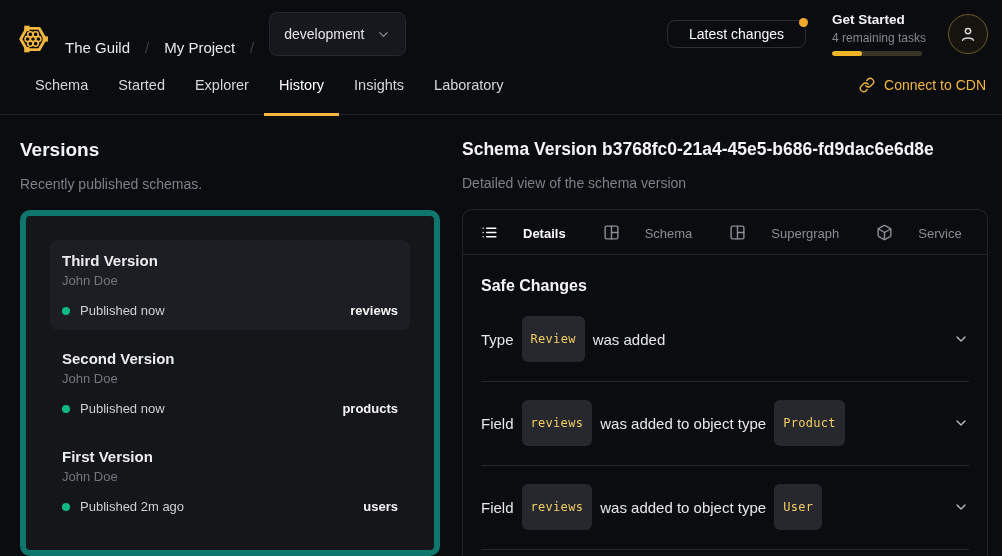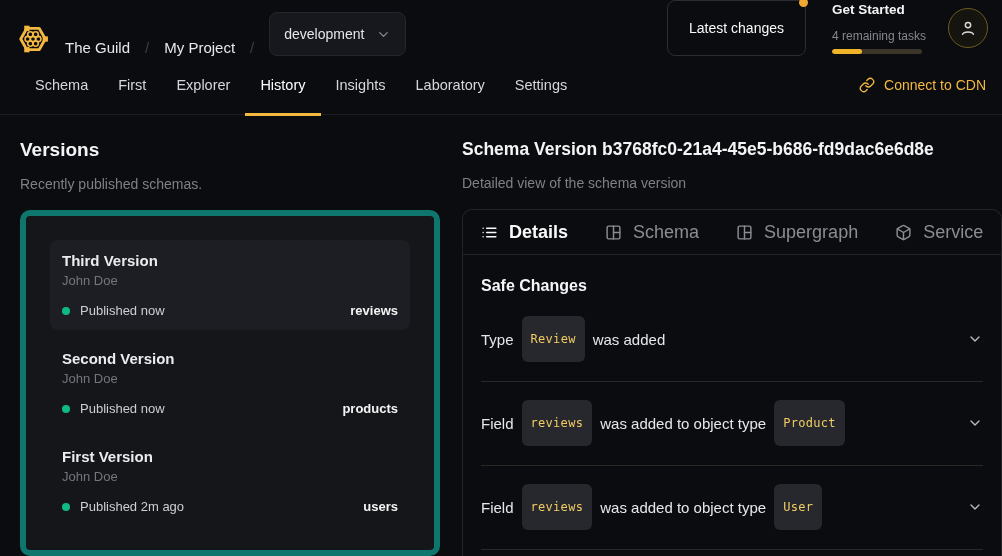--- a/index.html
+++ b/index.html
@@ -15,28 +15,28 @@
   .header { height:56px; display:flex; align-items:flex-end; padding:0 14px 0 16px; }
   .logo { cursor:pointer; }
   .crumbs { display:flex; align-items:center; gap:15px; margin-left:15px; font-size:15px; }
   .crumb { color:#e8e8ea; cursor:pointer; }
   .slash { color:#3d3f45; }
   .env-select { margin-left:15px; height:44px; background:#17181d; border:1px solid #26272d;
     border-radius:8px; display:flex; align-items:center; gap:12px; padding:0 14px;
     font-size:14px; color:#e6e6e9; cursor:pointer; }
   .env-select .chev { color:#8b8d93; }
   .header-right { margin-left:auto; display:flex; align-items:center; gap:26px; }
-  .latest-btn { position:relative; height:56px; padding:0 21px; border:1px solid #2c2d33;
+  .latest-btn { position:relative; height:28px; padding:0 21px; border:1px solid #2c2d33;
     border-radius:8px; background:transparent; color:#fafafa; font-size:14px;
     font-family:inherit; cursor:pointer; }
   .latest-btn .dot { position:absolute; top:-3px; right:-3px; width:9px; height:9px;
     border-radius:50%; }
   .get-started { width:90px; cursor:pointer; }
   .gs-title { font-size:13.5px; font-weight:700; color:#f4f4f5; }
-  .gs-sub { font-size:12px; color:#85878d; margin-top:12px; white-space:nowrap; }
+  .gs-sub { font-size:12px; color:#85878d; margin-top:4px; white-space:nowrap; }
   .gs-bar { margin-top:6px; height:5px; border-radius:3px; background:#3a3429; overflow:hidden; }
   .gs-fill { height:100%; border-radius:3px; }
   .avatar { width:40px; height:40px; border-radius:50%; border:1.5px solid #6e5b22;
     background:#15140f; display:flex; align-items:center; justify-content:center; cursor:pointer; }
 
   
   .nav { height:59px; display:flex; align-items:center; border-bottom:1px solid #1e1f24;
     padding:0 16px 0 20px; }
   .nav-tabs { display:flex; height:100%; }
   .nav-tab { padding:0 15px; font-size:14.5px; color:#d6d7da; display:flex; align-items:center;
@@ -64,21 +64,21 @@
   .v-meta { display:flex; align-items:center; margin-top:15px; font-size:13px;text-align:right; }
   .v-dot { width:8px; height:8px; border-radius:50%; margin-right:10px; }
   .v-pub { color:#cdced2; }
   .v-service { margin-left:auto; font-weight:700; color:#f4f4f5; }
 
   
   .detail-panel { margin-top:18px; border:1px solid #232429; border-bottom:none;
     border-radius:10px 10px 0 0; flex:1; display:flex; flex-direction:column; }
   .detail-tabs { display:flex; align-items:center; gap:37px; height:45px; padding:0 18px;
     border-bottom:1px solid #232429; }
-  .dtab { display:flex; align-items:center; gap:11px; font-size:18px; color:#8b8d92; cursor:pointer; }
+  .dtab { display:flex; align-items:flex-end; gap:25px; font-size:13px; color:#8b8d92; cursor:pointer; }
   .dtab.active { color:#fafafa; font-weight:600; }
   .detail-content { padding:13px 18px 0 18px; }
   .section-title { font-size:16px; font-weight:700; color:#f6f6f7; margin:9px 0 3px; }
   .change-row { display:flex; align-items:center; padding:18px 0 19px;
     border-bottom:1px solid #2a2824; cursor:pointer;gap:12px; }
   .change-text { font-size:15px; color:#e7e7ea; display:flex; align-items:center; }
   .code-badge { font-family:"DejaVu Sans Mono", monospace; font-size:12px;
     background:#27282d; border-radius:6px; padding:16px 9px; margin:0 8px; letter-spacing:.3px; }
   .row-chevron { margin-left:auto; color:#b9bbbf; }
 </style>
@@ -137,26 +137,25 @@
             <path d="M5.5 19.5c1.2-3.8 11.8-3.8 13 0"></path>
         </svg>
       </span>
     </div>
   </div>
 </div>
 
 <div class="nav">
   <div class="nav-tabs">
     <div class="nav-tab">Schema</div>
-    <div class="nav-tab">First</div>
+    <div class="nav-tab">Started</div>
     <div class="nav-tab">Explorer</div>
     <div class="nav-tab active" id="active-nav-tab" style="border-bottom-color: rgb(244, 183, 64);">History</div>
     <div class="nav-tab">Insights</div>
     <div class="nav-tab">Laboratory</div>
-    <div class="nav-tab">Settings</div>
   </div>
   <div class="cdn-link" id="cdn-link" style="color: rgb(244, 183, 64);">
     <span>
       <svg width="16" height="16" viewBox="0 0 24 24" fill="none" stroke="currentColor" stroke-width="2" stroke-linecap="round" stroke-linejoin="round">
         <path d="M10 13a5 5 0 0 0 7.54.54l3-3a5 5 0 0 0-7.07-7.07l-1.72 1.71"></path>
         <path d="M14 11a5 5 0 0 0-7.54-.54l-3 3a5 5 0 0 0 7.07 7.07l1.71-1.71"></path>
       </svg>
     </span>
     <span>Connect to CDN</span>
   </div>

